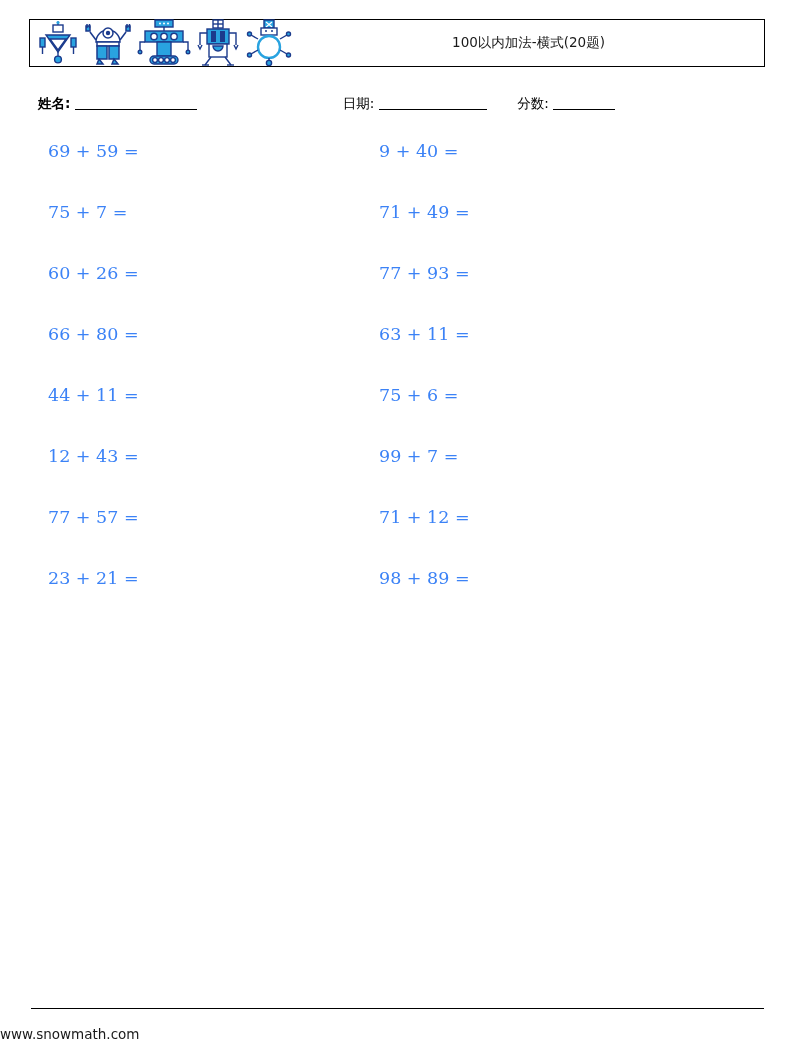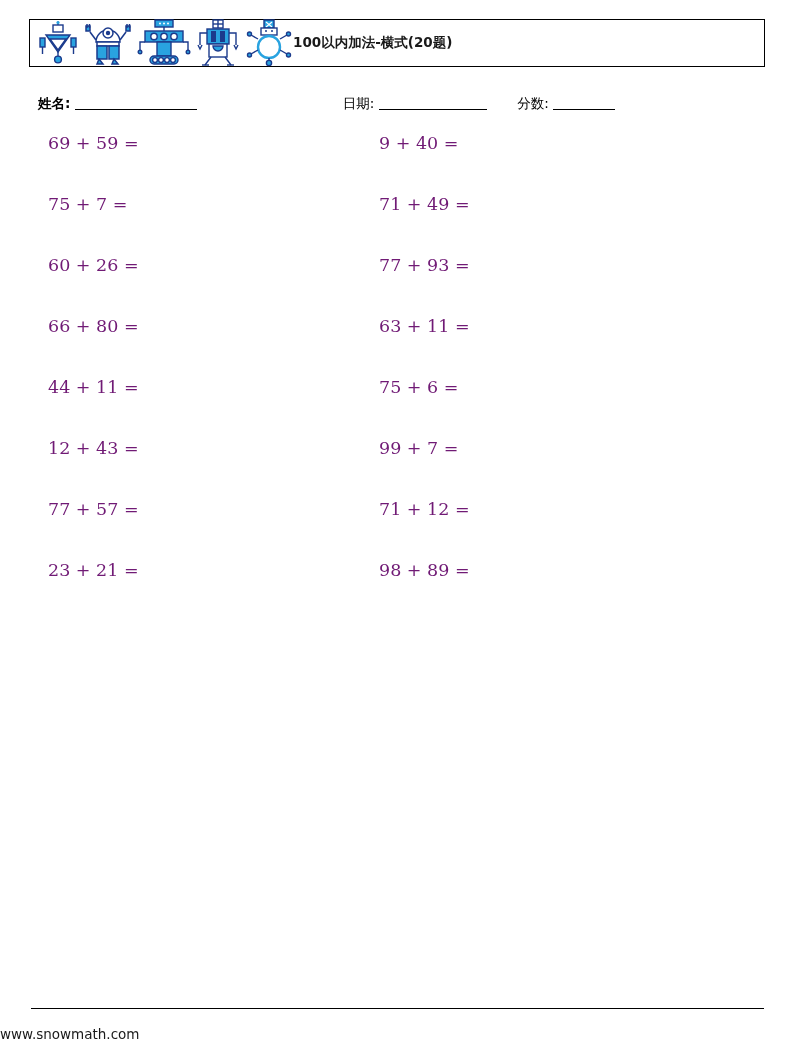--- a/index.html
+++ b/index.html
@@ -42,22 +42,22 @@
     padding-left: 7px;
     flex: 0 0 auto;
   }
   .robots svg {
     display: block;
   }
   .title-wrap {
     flex: 1 1 auto;
     display: flex;
     align-items: center;
+    justify-content: center;
     height: 100%;
-    font-weight: bold;
   }
   .title {
     font-size: 13.5px;
     font-family: "DejaVu Sans", "Liberation Sans", sans-serif;
     color: #1a1a1a;
     letter-spacing: 0px;
     white-space: nowrap;
   }
 
   
@@ -103,24 +103,24 @@
     left: 0;
     top: 133px;
     width: 794px;
   }
   .prow {
     position: relative;
     height: 61px;
   }
   .cell {
     position: absolute;
-    top: 0;
+    top: 8px;
     font-size: 17.5px;
     font-family: "DejaVu Serif", "Liberation Serif", serif;
-    color: #701a75;
+    color: #3b82f6;
     white-space: nowrap;
   }
   .col-0 { left: 48px; }
   .col-1 { left: 379px; }
 
   
   .footer-rule {
     position: absolute;
     left: 31px;
     top: 1008px;

